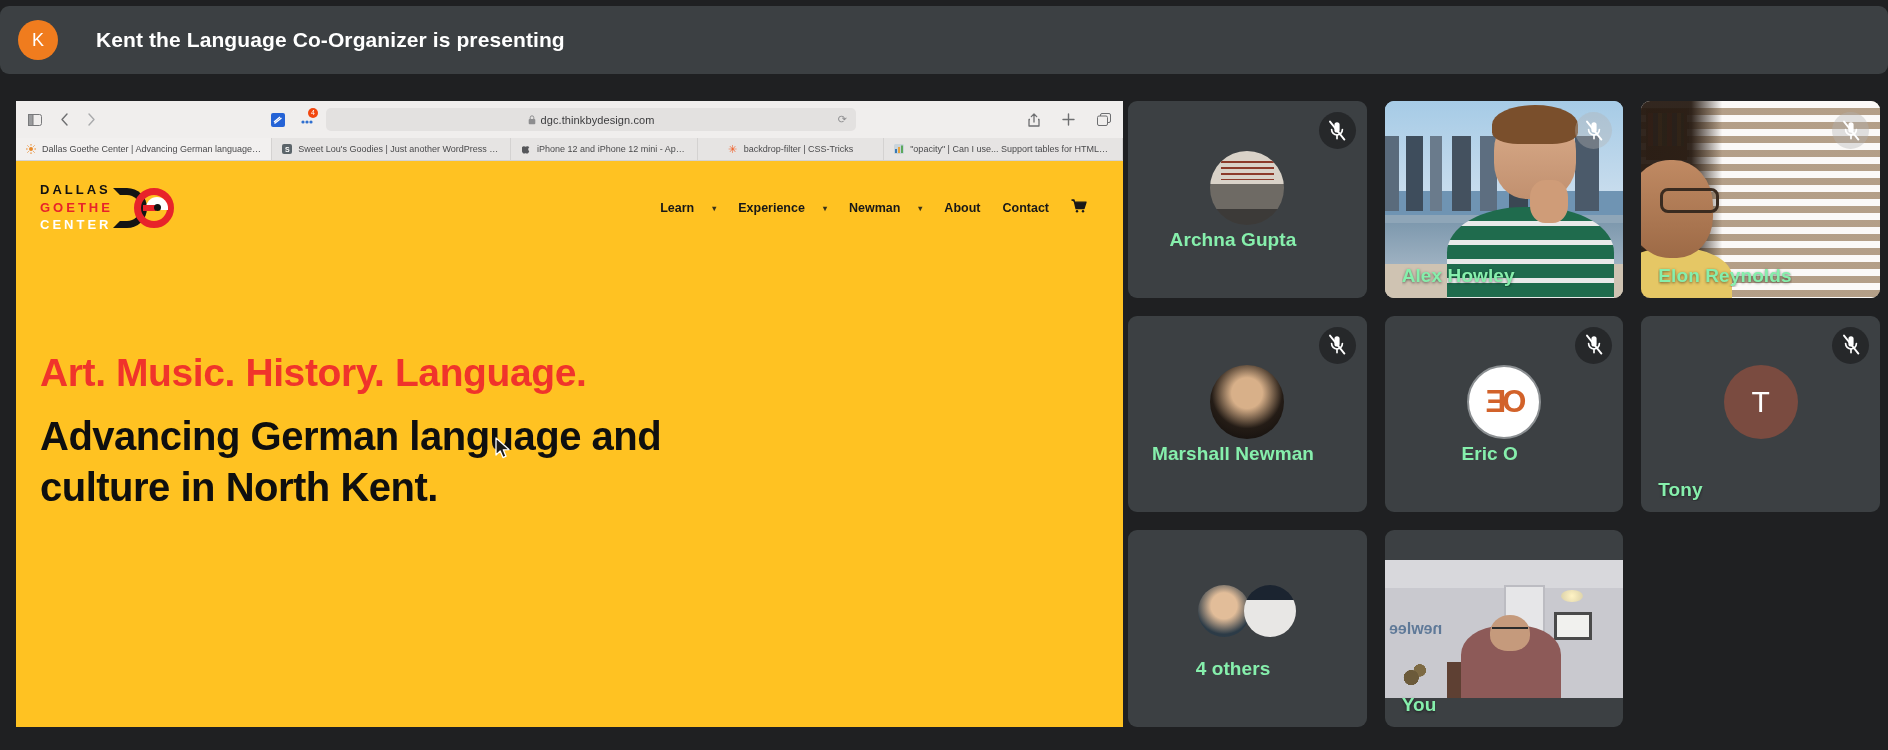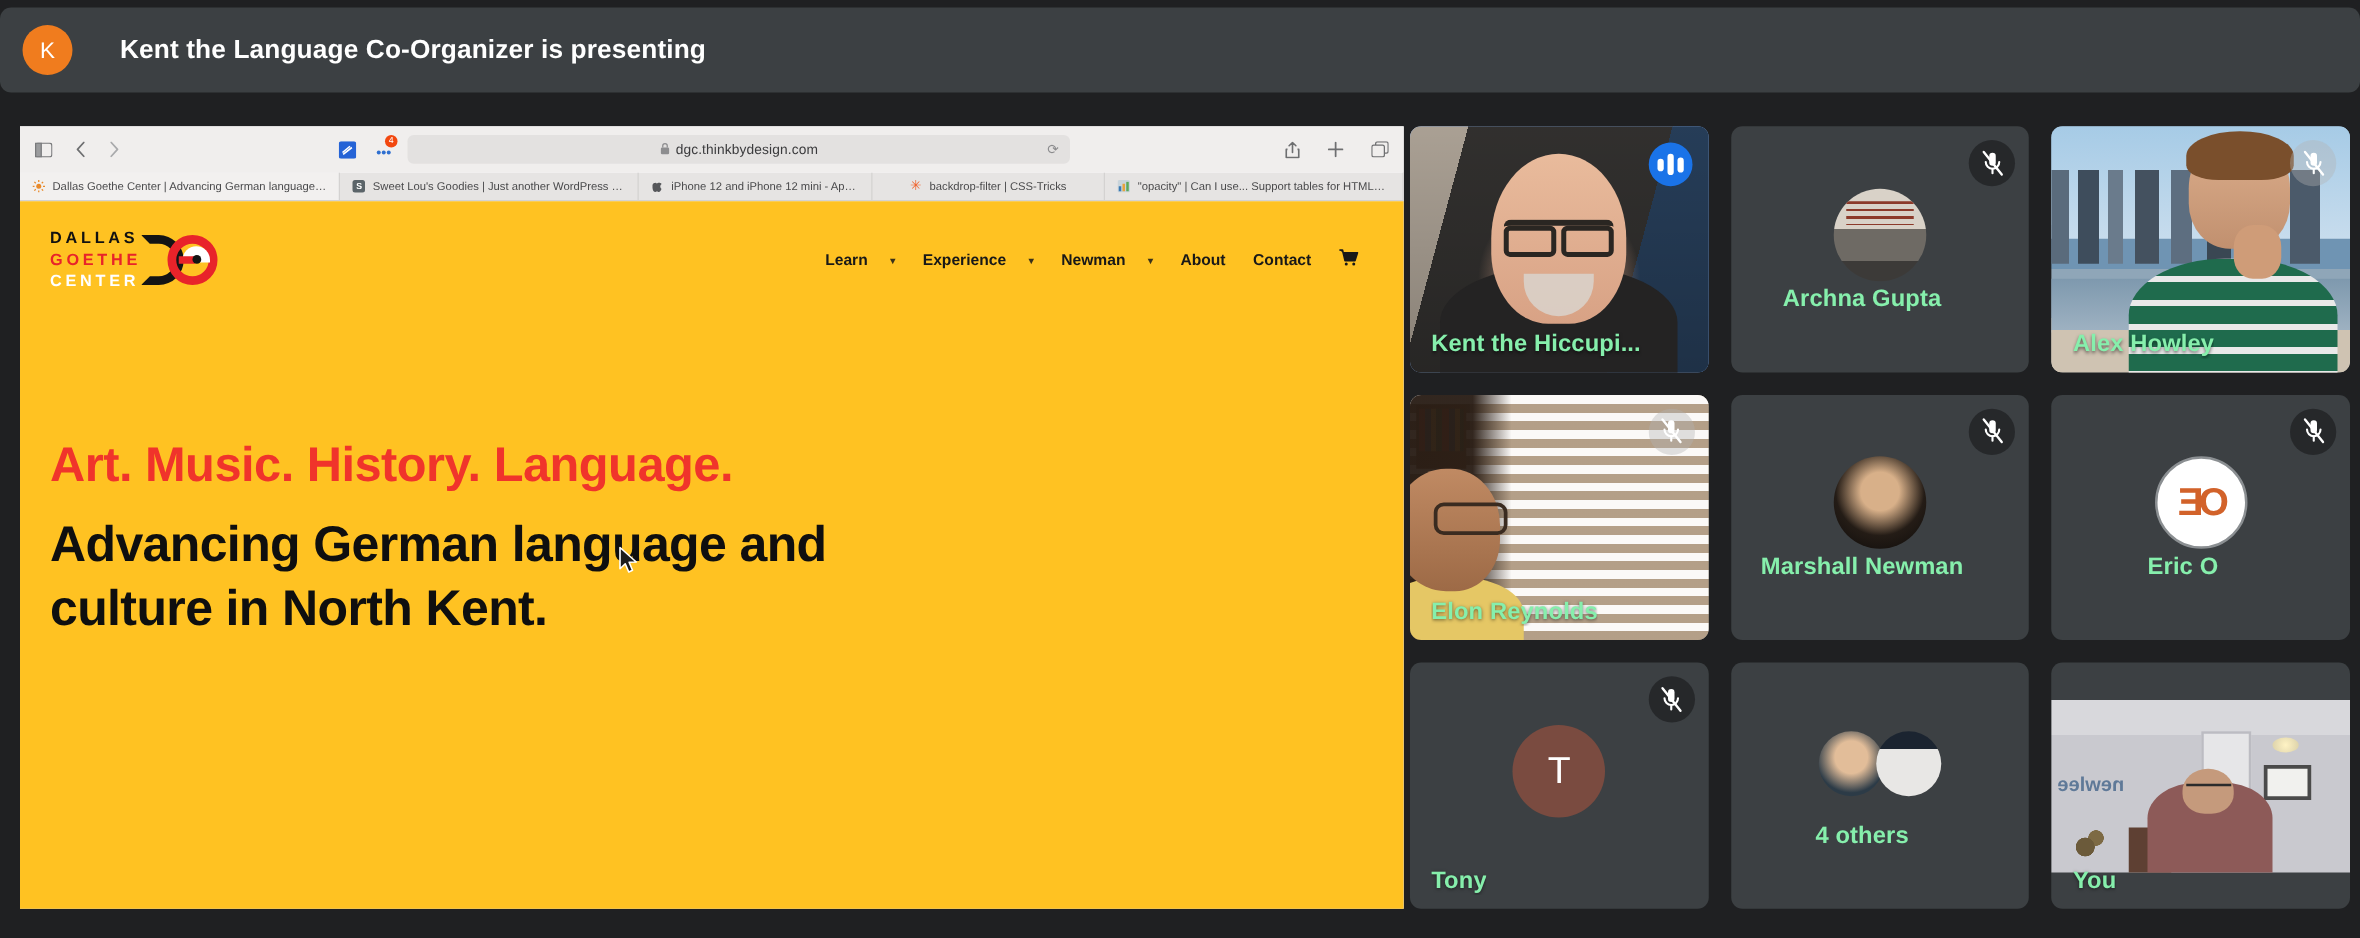--- a/index.html
+++ b/index.html
@@ -676,35 +676,20 @@
       <div class="cursor">
         <svg width="17" height="23" viewBox="0 0 17 23">
             <path d="M1 1 L1 18 L5.2 14 L8 20.6 L11 19.2 L8.3 12.8 L14 12.6 Z" fill="#1c1c1c" stroke="#ffffff" stroke-width="1.3" stroke-linejoin="round"></path>
           </svg>
       </div>
     </div>
   </div>
 
   <div class="grid">
 
-    <div class="tile speaking">
-      <div class="tile-video">
-        <div class="bg-kent"></div>
-        <div class="kent-body"></div>
-        <div class="kent-head"></div>
-        <div class="kent-beard"></div>
-        <div class="kent-glasses"></div>
-      </div>
-      <div class="speak-badge">
-        <div class="speak-bar" style="height:10px"></div>
-        <div class="speak-bar" style="height:17px"></div>
-        <div class="speak-bar" style="height:12px"></div>
-      </div>
-      <div class="tile-name">Kent the Hiccupi...</div>
-    </div>
 
     <div class="tile">
       <div class="avatar-circle archna-pic">
         <div class="archna-lines"></div>
       </div>
       <div class="mic-badge">
         <svg width="20" height="22" viewBox="0 0 20 22">
             <path d="M10 2.2 a2.6 2.6 0 0 1 2.6 2.6 V10 a2.6 2.6 0 0 1 -5.2 0 V4.8 A2.6 2.6 0 0 1 10 2.2 Z" fill="#fff"></path>
             <path d="M4.6 9.6 a5.4 5.4 0 0 0 10.8 0" fill="none" stroke="#fff" stroke-width="1.7" stroke-linecap="round"></path>
             <path d="M10 15 V18.6" stroke="#fff" stroke-width="1.7" stroke-linecap="round"></path>

